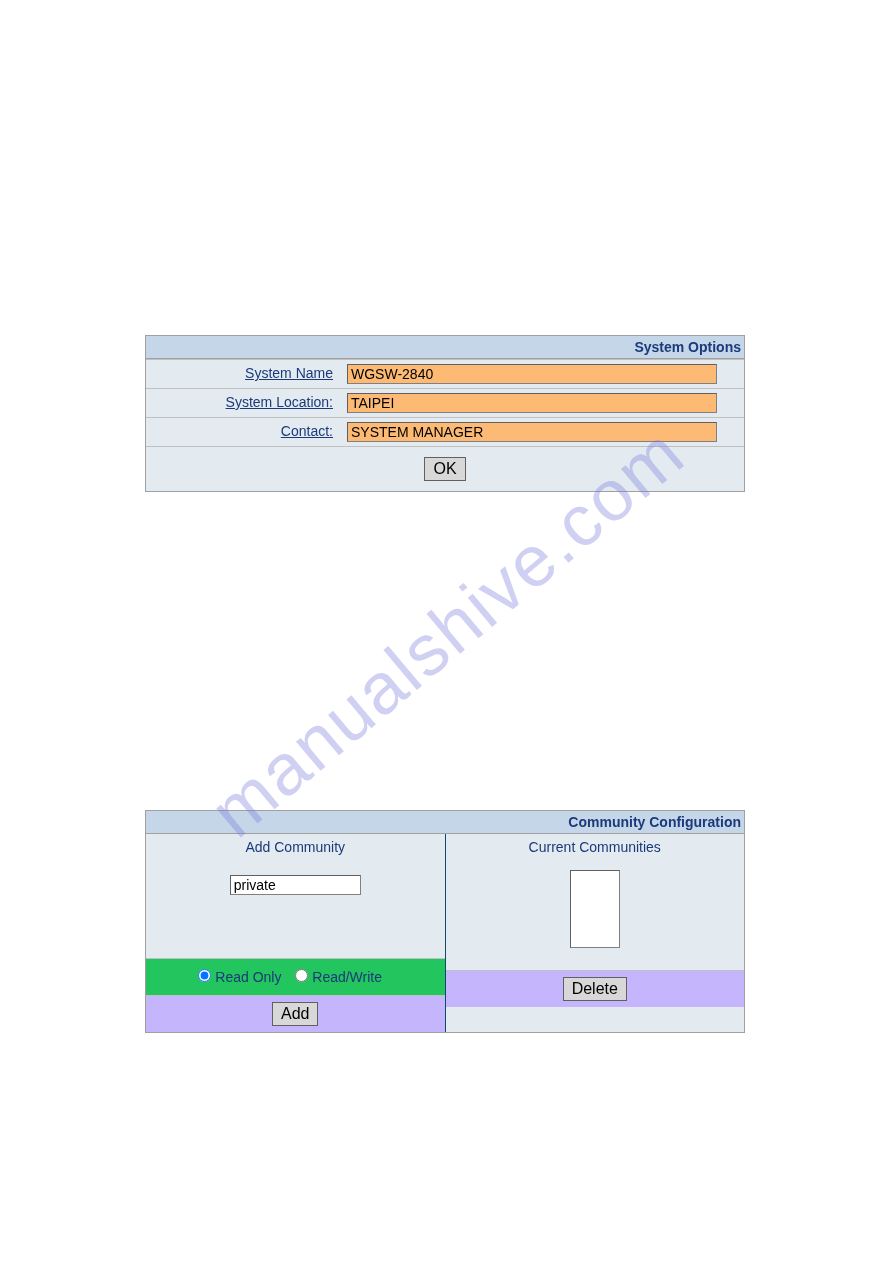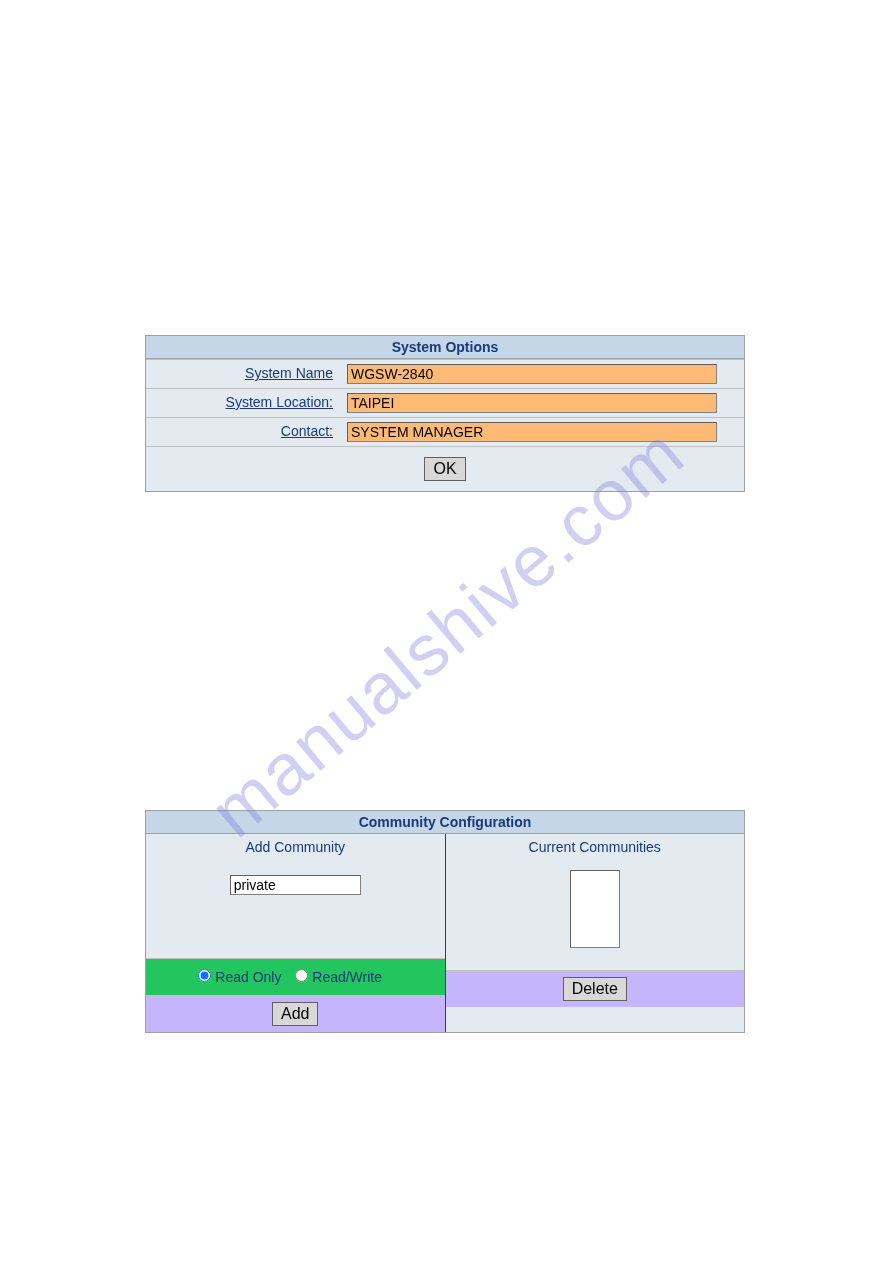--- a/index.html
+++ b/index.html
@@ -42,21 +42,21 @@
     .panel-system {
       top: 335px;
     }
     
     .panel-community {
       top: 810px;
     }
     
     .panel-header {
       background: #c5d6e8;
-      text-align: center;
+      text-align: right;
       font-weight: bold;
       color: #1a3a7a;
       padding: 3px;
       border-bottom: 1px solid #a0a0a0;
     }
     
     .form-row {
       display: flex;
       border-top: 1px solid #c0c0c0;
     }

